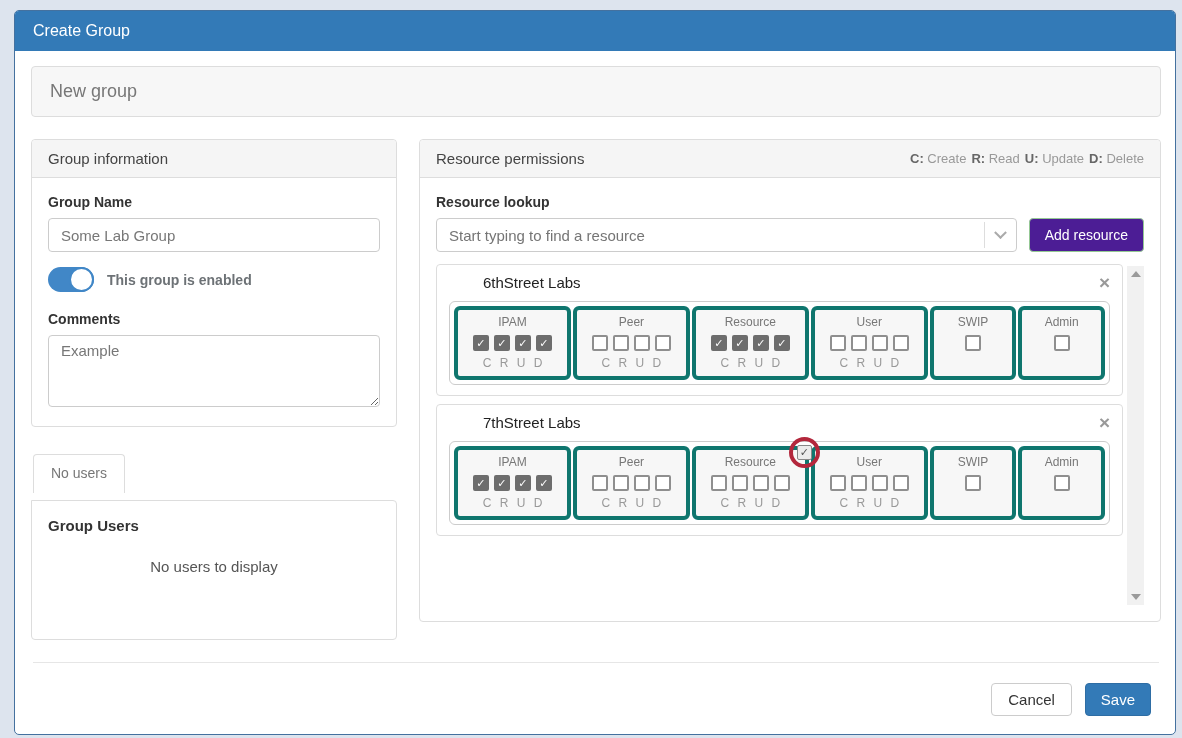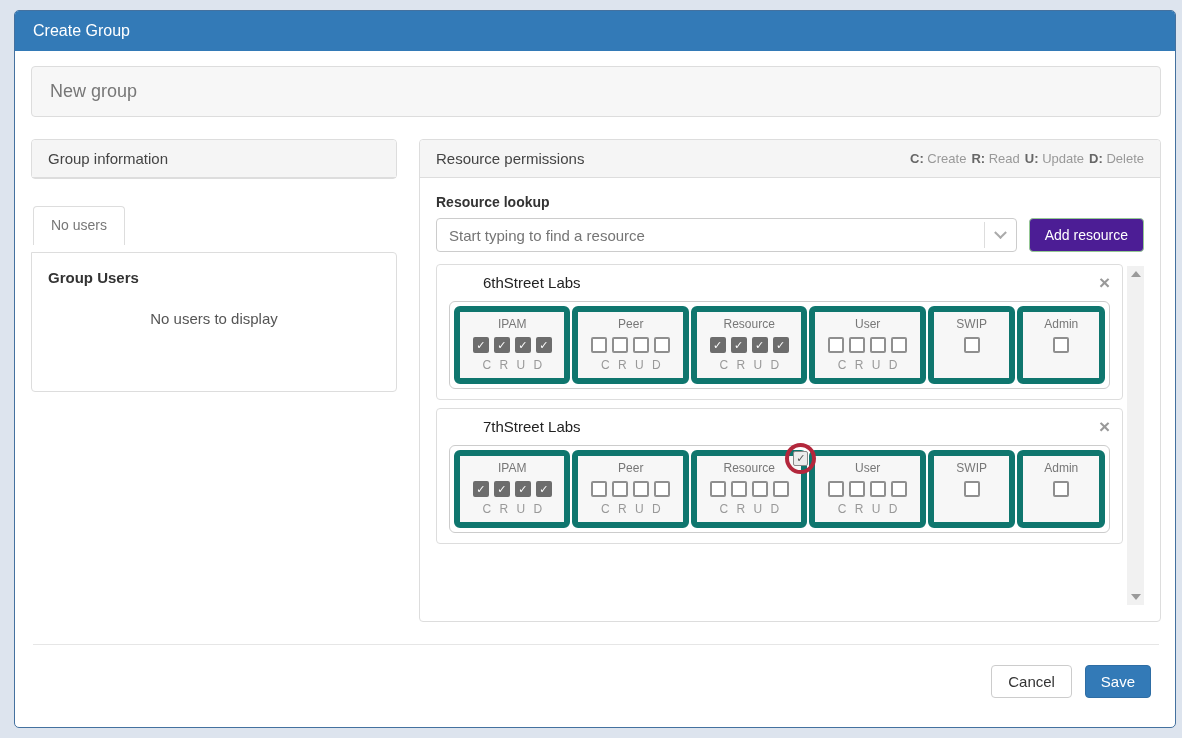--- a/index.html
+++ b/index.html
@@ -194,21 +194,21 @@
     font-family: "Liberation Sans", sans-serif;
   }
   .perm-wrap {
     border: 1px solid #ccc;
     border-radius: 6px;
     padding: 3px;
     display: flex;
   }
   .perm-group {
     background: #f7f7f7;
-    border: 6px solid #0f766e;
+    border: 4px solid #0f766e;
     border-radius: 6px;
     margin: 1px;
     padding: 5px 4px 6px 4px;
     text-align: center;
     flex: 10 1 0;
     position: relative;
   }
   .perm-group.single { flex: 7 1 0; }
   .pg-label { font-size: 12px; color: #777; margin-bottom: 6px; }
   .pg-boxes { display: flex; justify-content: center; gap: 5px; margin-bottom: 5px; }
@@ -281,20 +281,34 @@
   <div class="modal-body">
 
     <div class="well-title">New group</div>
 
     <div class="columns">
 
       <div class="col-left">
         <div class="panel">
           <div class="panel-heading">
             <span>Group information</span>
+          </div>
+          <div class="panel-body">
+            <label class="field-label">Group Name</label>
+            <input class="text-input" type="text" value="Some Lab Group" style="">
+
+            <div class="toggle-row">
+              <div class="toggle">
+                <div class="knob"></div>
+              </div>
+              <span class="toggle-label">This group is enabled</span>
+            </div>
+
+            <label class="field-label">Comments</label>
+            <textarea class="comments" style="">Example</textarea>
           </div>
         </div>
 
         <div class="users-block">
           <div class="users-tab">No users</div>
           <div class="users-panel">
             <h3>Group Users</h3>
             <div class="no-users">No users to display</div>
           </div>
         </div>

